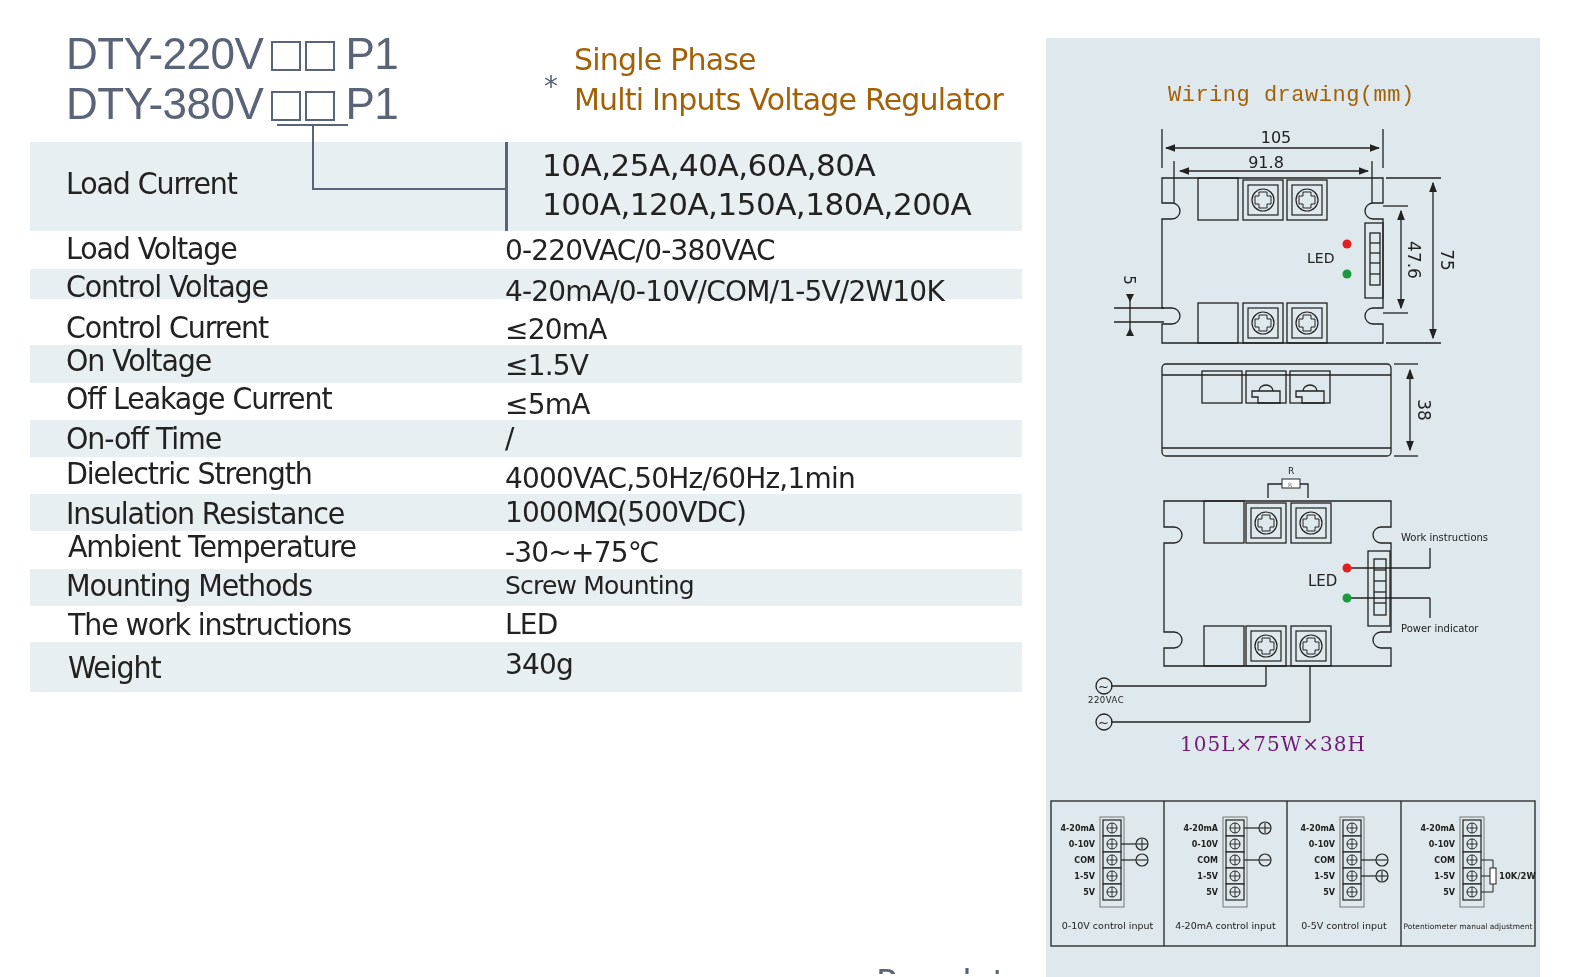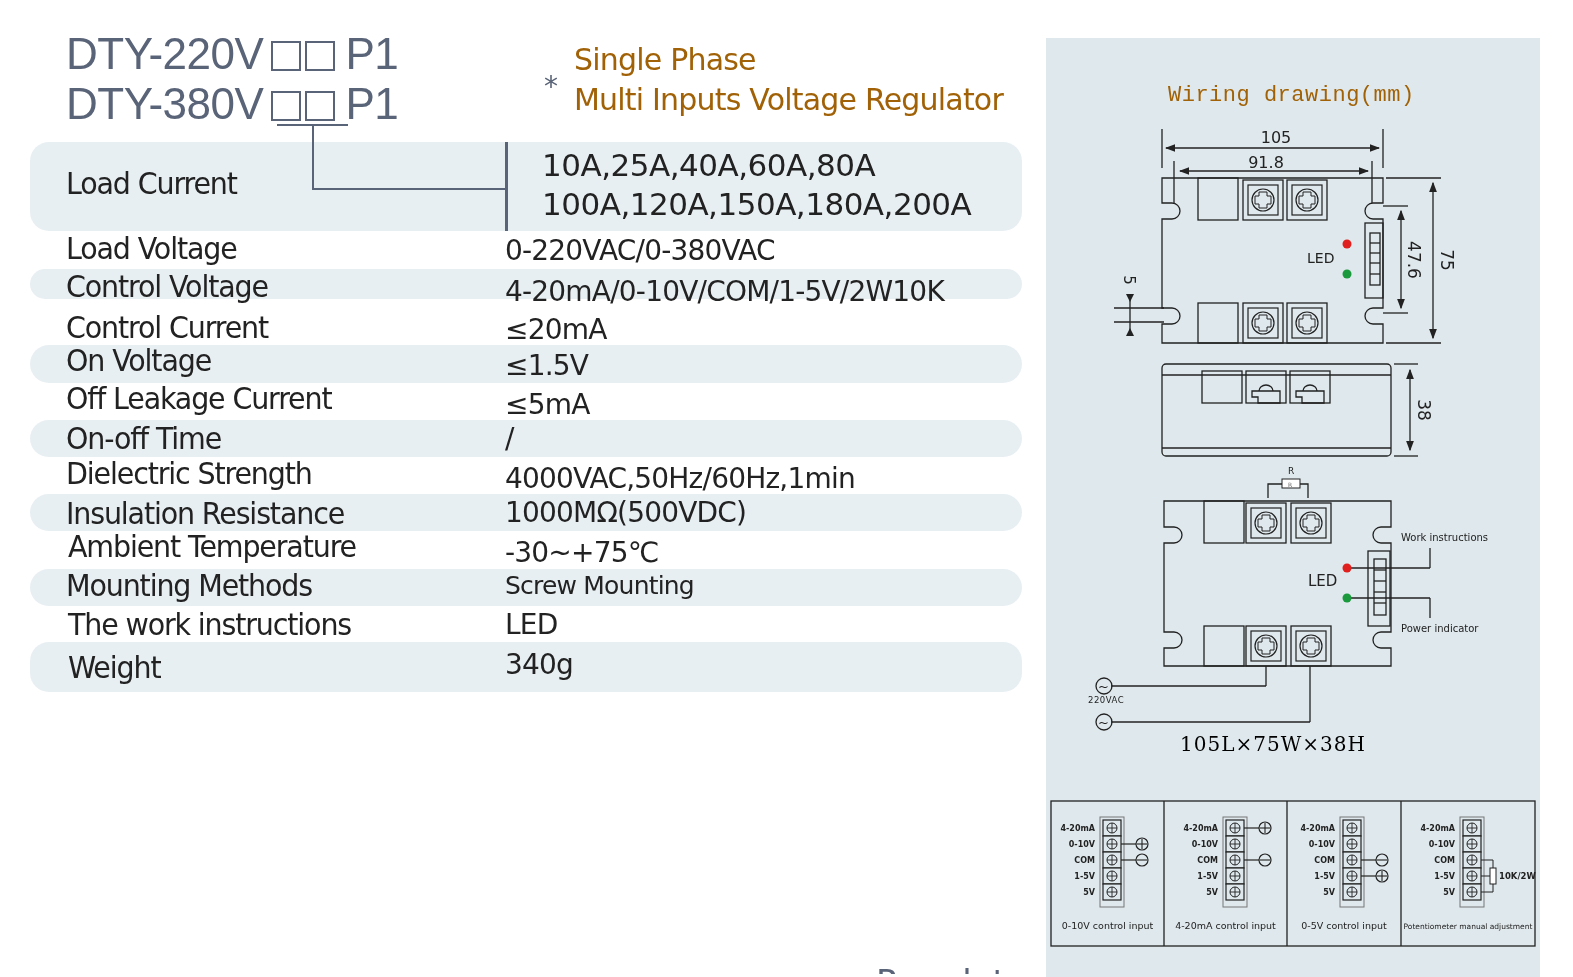--- a/index.html
+++ b/index.html
@@ -11,27 +11,27 @@
   #m2{top:82px;}
   .underline{position:absolute;left:277px;top:124px;width:71px;height:2px;background:#5a6478;}
   .connector-v{position:absolute;left:312px;top:124px;width:2px;height:66px;background:#5a6478;}
   .connector-h{position:absolute;left:312px;top:188px;width:194px;height:2px;background:#5a6478;}
   .connector-bar{position:absolute;left:505px;top:142px;width:3px;height:89px;background:#5a6478;}
   .subtitle{position:absolute;left:574px;font-family:"DejaVu Sans",sans-serif;font-size:30px;color:#a16207;letter-spacing:-0.8px;}
   #st1{top:42px;}
   #st2{top:82px;}
   .asterisk{position:absolute;left:544px;top:70px;font-size:28px;color:#5a6478;}
   .row{position:absolute;left:30px;width:992px;}
-  .row.shade{background:#e8eff3;border-radius:19px;}
+  .row.shade{background:#e8eff3;}
   .row .lbl{position:absolute;left:36px;font-size:30px;color:#222;font-family:"DejaVu Sans",sans-serif;letter-spacing:-1.2px;transform:scaleX(0.95);transform-origin:left;white-space:nowrap;}
   .row .val{position:absolute;left:475px;width:517px;text-align:left;font-size:28px;color:#222;letter-spacing:-0.8px;white-space:nowrap;}
   .lc-vals{position:absolute;left:542px;top:146px;font-size:31px;color:#222;line-height:39px;letter-spacing:-0.5px;}
   .panel{position:absolute;left:1046px;top:38px;width:494px;height:939px;background:#dfe8ec;}
   .wd-title{position:absolute;left:1168px;top:83px;font-family:Liberation Mono, monospace;font-size:22px;color:#a16207;letter-spacing:0.5px;}
-  .dimcap{position:absolute;left:1180px;top:732px;font-family:"DejaVu Serif",serif;font-size:20px;color:#000000;letter-spacing:1px;}
+  .dimcap{position:absolute;left:1180px;top:732px;font-family:"DejaVu Serif",serif;font-size:20px;color:#701a75;letter-spacing:1px;}
   svg text{font-family:"DejaVu Sans",sans-serif;}
   .partial{position:absolute;left:876px;top:962px;font-size:34px;color:#5a6478;}
 </style>
 </head>
 <body>
 
 <div class="model" id="m1">
   <span>DTY-220V</span><span class="boxes"><span class="box"></span><span class="box"></span></span><span>P1</span>
 </div>
 <div class="model" id="m2">

